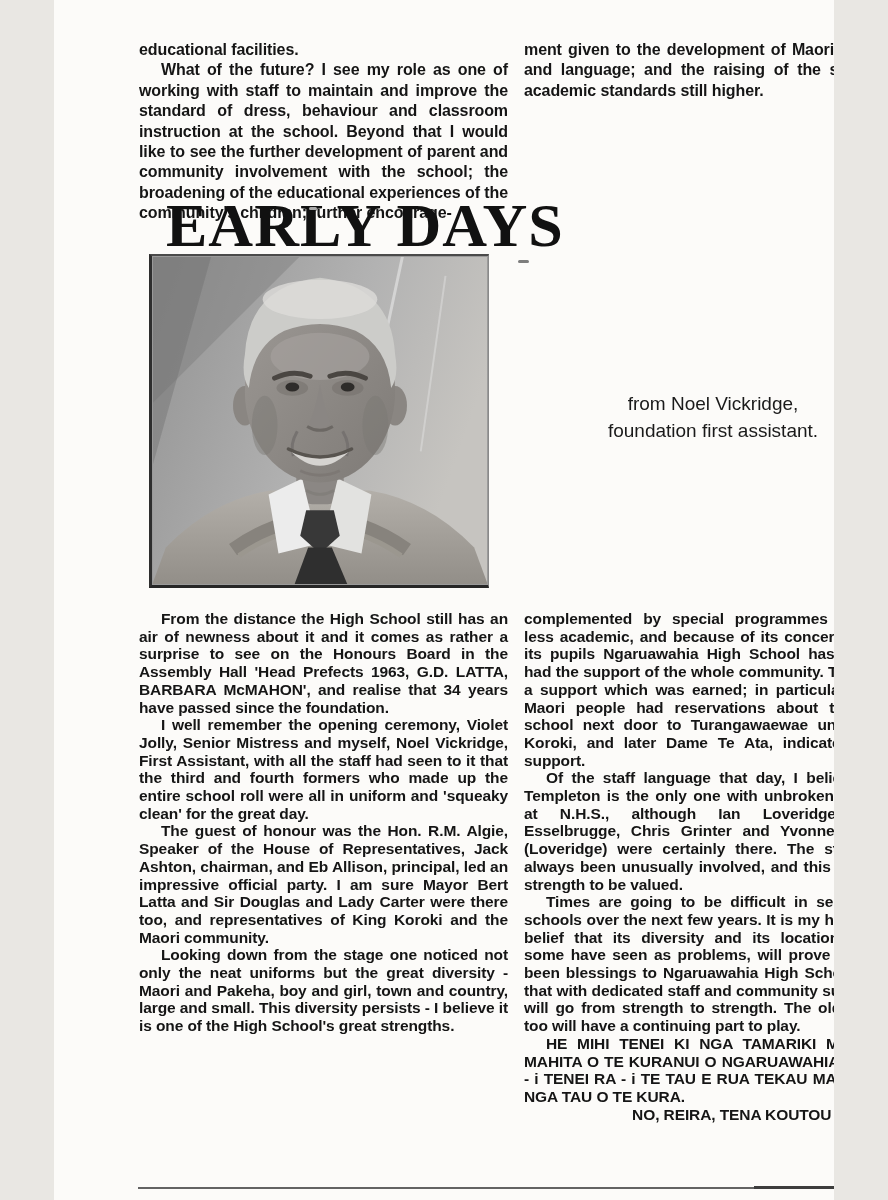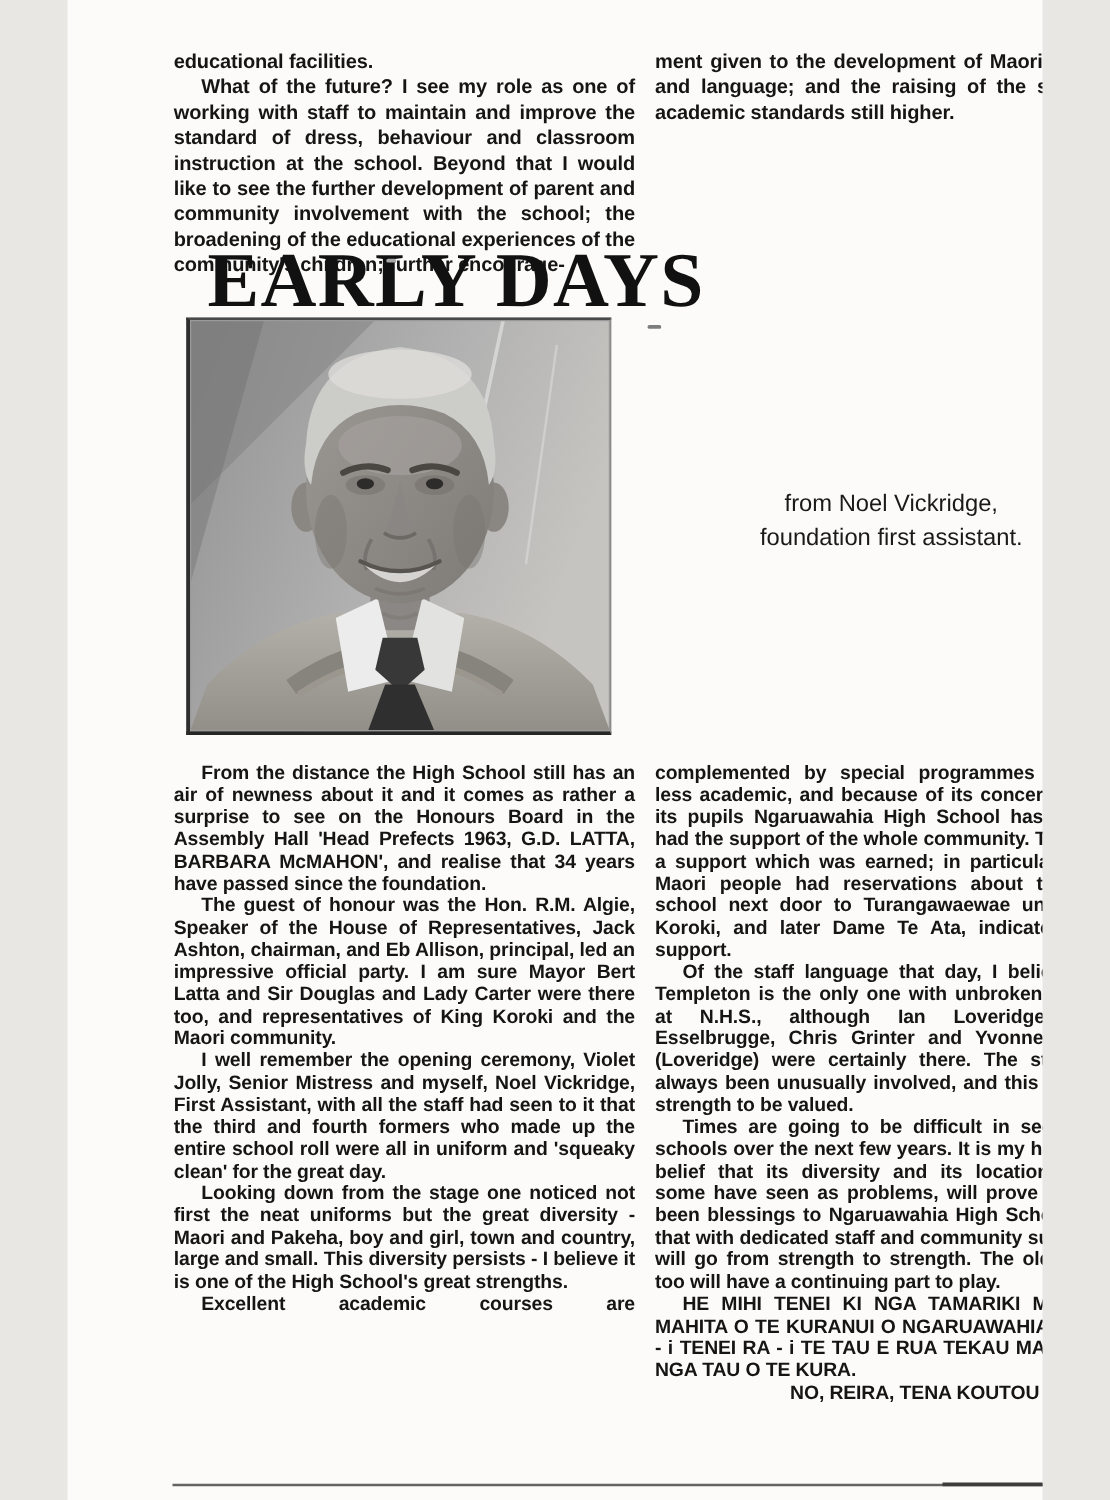--- a/index.html
+++ b/index.html
@@ -149,24 +149,23 @@
   </div>
 
   <div class="byline">
     <div>from Noel Vickridge,</div>
     <div>foundation first assistant.</div>
   </div>
 
   <div class="cols article">
     <div class="col">
       <p class="ind">From the distance the High School still has an air of newness about it and it comes as rather a surprise to see on the Honours Board in the Assembly Hall 'Head Prefects 1963, G.D. LATTA, BARBARA McMAHON', and realise that 34 years have passed since the foundation.</p>
+      <p class="ind">I well remember the opening ceremony, Violet Jolly, Senior Mistress and myself, Noel Vickridge, First Assistant, with all the staff had seen to it that the third and fourth formers who made up the entire school roll were all in uniform and 'squeaky clean' for the great day.</p>
       <p class="ind">The guest of honour was the Hon. R.M. Algie, Speaker of the House of Representatives, Jack Ashton, chairman, and Eb Allison, principal, led an impressive official party. I am sure Mayor Bert Latta and Sir Douglas and Lady Carter were there too, and representatives of King Koroki and the Maori community.</p>
-      <p class="ind">I well remember the opening ceremony, Violet Jolly, Senior Mistress and myself, Noel Vickridge, First Assistant, with all the staff had seen to it that the third and fourth formers who made up the entire school roll were all in uniform and 'squeaky clean' for the great day.</p>
-      <p class="ind">Looking down from the stage one noticed not first the neat uniforms but the great diversity - Maori and Pakeha, boy and girl, town and country, large and small. This diversity persists - I believe it is one of the High School's great strengths.</p>
-      <p class="ind stretch">Excellent academic courses are</p>
+      <p class="ind">Looking down from the stage one noticed not only the neat uniforms but the great diversity - Maori and Pakeha, boy and girl, town and country, large and small. This diversity persists - I believe it is one of the High School's great strengths.</p>
     </div>
     <div class="col">
       <p>complemented by special programmes for the less academic, and because of its concern for all its pupils Ngaruawahia High School has always had the support of the whole community. This was a support which was earned; in particular some Maori people had reservations about the new school next door to Turangawaewae until King Koroki, and later Dame Te Ata, indicated their support.</p>
       <p class="ind">Of the staff language that day, I believe Joe Templeton is the only one with unbroken service at N.H.S., although Ian Loveridge, Bert Esselbrugge, Chris Grinter and Yvonne Nikora (Loveridge) were certainly there. The staff has always been unusually involved, and this too is a strength to be valued.</p>
       <p class="ind">Times are going to be difficult in secondary schools over the next few years. It is my hope and belief that its diversity and its location which some have seen as problems, will prove to have been blessings to Ngaruawahia High School, and that with dedicated staff and community support it will go from strength to strength. The old pupils too will have a continuing part to play.</p>
       <p class="ind">HE MIHI TENEI KI NGA TAMARIKI ME NGA MAHITA O TE KURANUI O NGARUAWAHIA, i MUA - i TENEI RA - i TE TAU E RUA TEKAU MA TAHI O NGA TAU O TE KURA.</p>
       <p class="right-line">NO, REIRA, TENA KOUTOU KATOA.</p>
     </div>
   </div>
 

